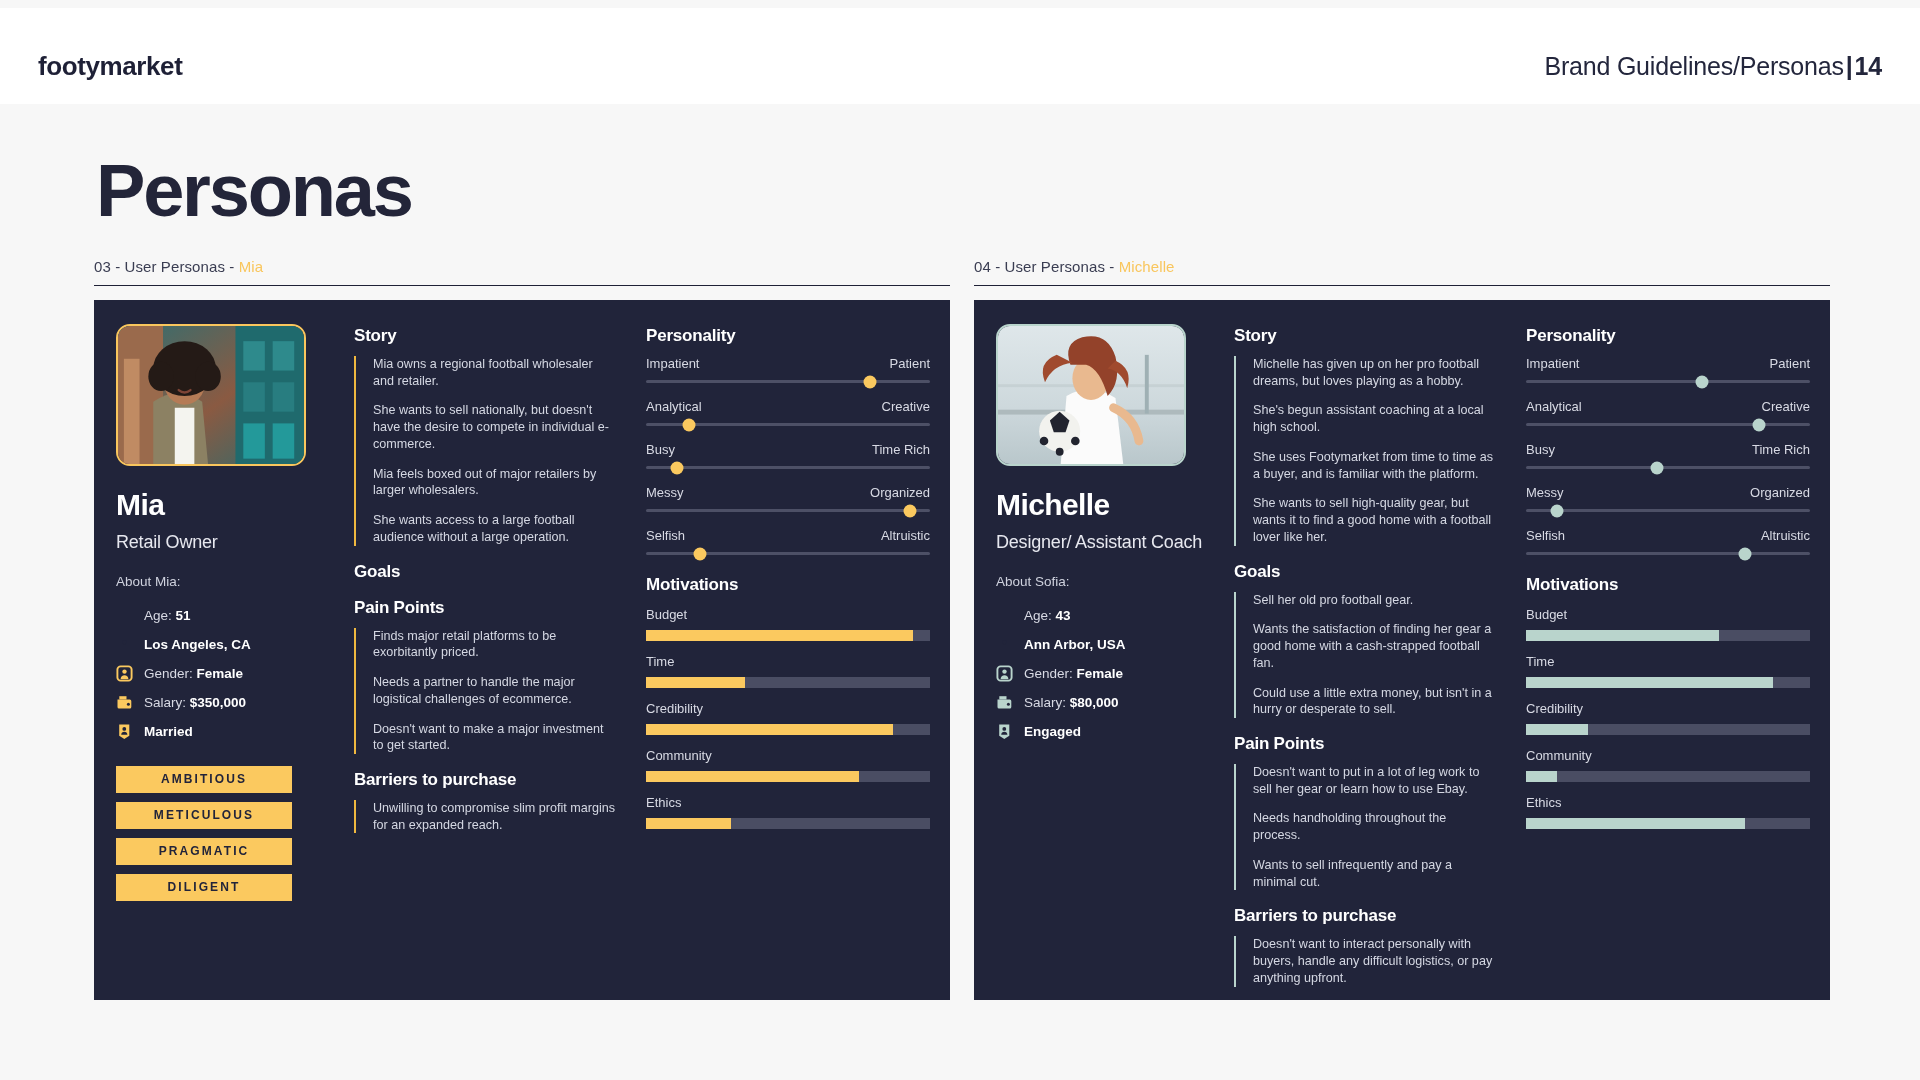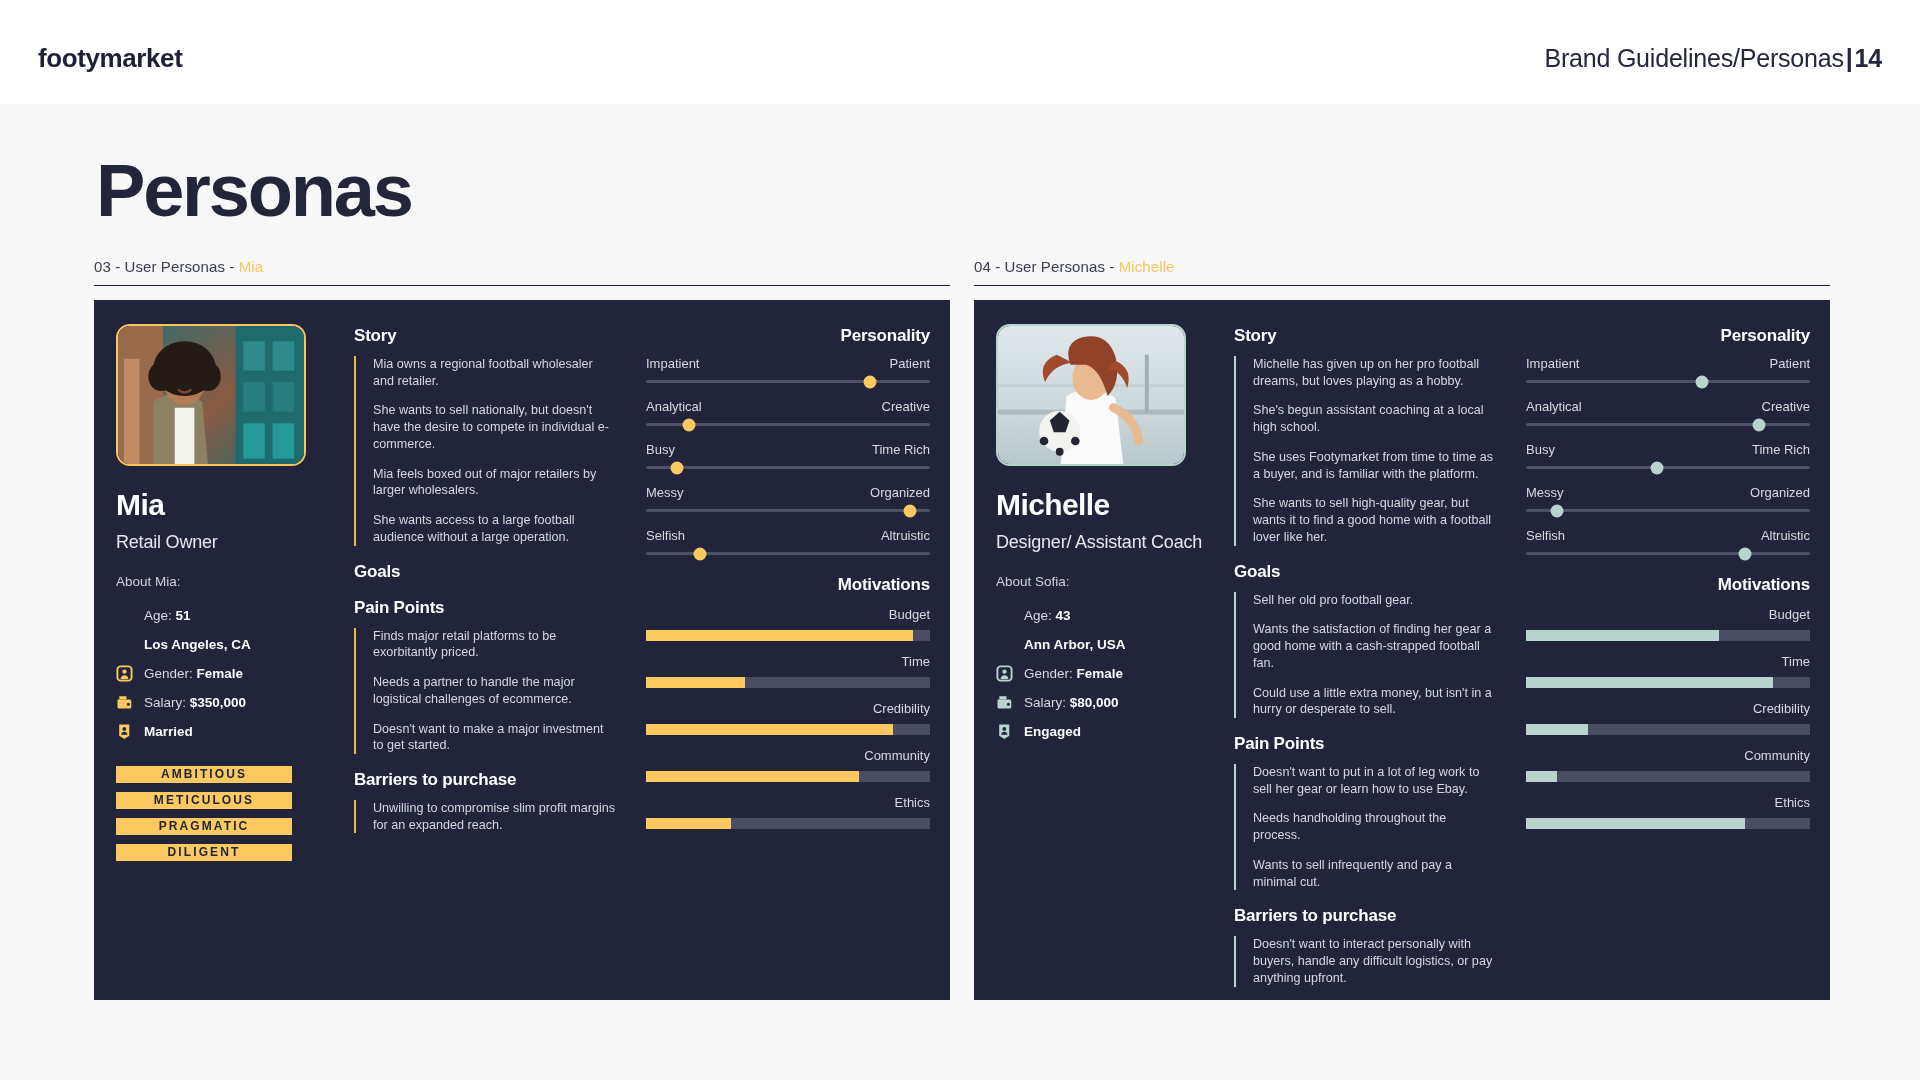--- a/index.html
+++ b/index.html
@@ -5,21 +5,21 @@
   * { box-sizing: border-box; margin: 0; padding: 0; }
   html, body {
     width: 1920px; height: 1080px;
     background: #f7f7f7;
     font-family: "Liberation Sans", sans-serif;
     overflow: hidden;
   }
 
   
   .topbar {
-    position: absolute; left: 0; top: 0;
+    position: absolute; left: 0; top: 8px;
     width: 1920px; height: 104px;
     background: #ffffff;
     display: flex; align-items: center; justify-content: space-between;
     padding: 12px 38px 0 38px;
   }
   .brand {
     font-size: 26px; font-weight: 700; color: #1e2036;
     letter-spacing: -0.4px;
   }
   .deck-label {
@@ -97,21 +97,21 @@
     display: flex; align-items: center; gap: 11px;
     height: 29px;
     font-size: 13.5px; color: #d8dae4;
   }
   .fact .ficon { width: 17px; height: 17px; flex: 0 0 17px; display: block; }
   .fact b { color: #ffffff; font-weight: 700; }
   .fact .solo { color: #ffffff; font-weight: 700; }
 
   .tags { margin-top: 20px; }
   .tag {
-    width: 176px; height: 17px;
+    width: 176px; height: 27px;
     background: #fbc95f; color: #22243a;
     font-size: 12px; font-weight: 700; letter-spacing: 2.1px;
     display: flex; align-items: center; justify-content: center;
     margin-bottom: 9px;
   }
   .michelle .tag { background: #b9d4cc; }
 
   
   .narrative { width: 262px; flex: 0 0 262px; padding-top: 2px; }
   .sec-title {
@@ -125,21 +125,21 @@
     margin-bottom: 4px;
   }
   .michelle .blocklist { border-left-color: #b9d4cc; }
   .blocklist p {
     font-size: 12.6px; line-height: 1.33; color: #d5d8e3;
     margin-bottom: 13px;
   }
   .blocklist p:last-child { margin-bottom: 0; }
 
   
-  .metrics { flex: 1; padding-top: 2px; padding-left: 10px; text-align: right; }
+  .metrics { flex: 1; padding-top: 2px; padding-left: 10px; }
   .slider-row { margin-bottom: 16px; }
   .slider-labels {
     display: flex; justify-content: space-between;
     font-size: 13px; color: #d8dae4; margin-bottom: 9px;
   }
   .track {
     position: relative; height: 3px; background: #4d5066; border-radius: 2px;
   }
   .knob {
     position: absolute; top: 50%; width: 13px; height: 13px;

